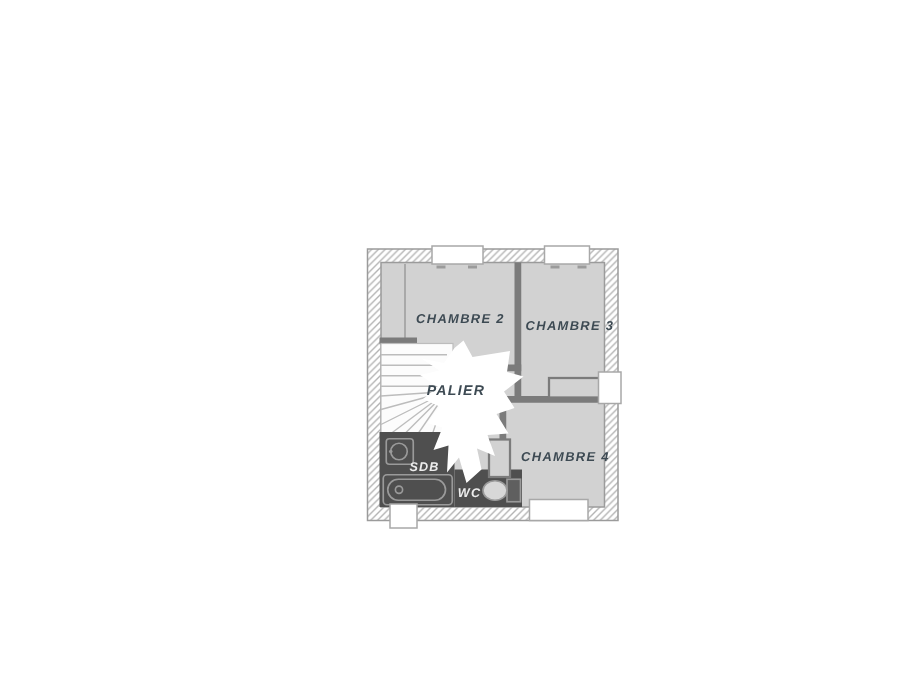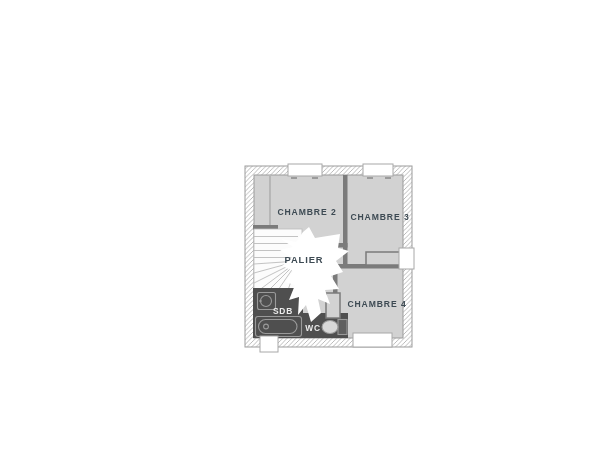--- a/index.html
+++ b/index.html
@@ -3,21 +3,21 @@
 <meta charset="utf-8">
 <style>
   html,body{margin:0;padding:0;}
   body{
     width:600px;height:450px;
     background:#ffffff;
     font-family:"Liberation Sans", sans-serif;
     position:relative;
     overflow:hidden;
   }
-  .plan-wrap{position:absolute;left:0;top:0;width:600px;height:402px;}
+  .plan-wrap{position:absolute;left:0;top:0;width:600px;height:402px;font-style:italic;}
   svg{display:block;}
   .outer-wall{fill:url(#hatch);stroke:var(--wall-line);stroke-width:1;}
   .room-floor{fill:var(--room-fill);stroke:var(--wall-line);stroke-width:1;}
   .wall-dark{fill:var(--wall-dark);stroke:none;}
   .thin-line{stroke:var(--wall-line);stroke-width:1;fill:none;}
   .window{fill:#ffffff;stroke:#a8a8a8;stroke-width:1;}
   .sill-tick{fill:#9b9b9b;}
   .stair-bg{fill:#fcfcfc;stroke:var(--stair-line);stroke-width:0.8;}
   .stair-line{stroke:var(--stair-line);stroke-width:0.9;fill:none;}
   .sanitary{fill:var(--sanitary-fill);stroke:none;}

